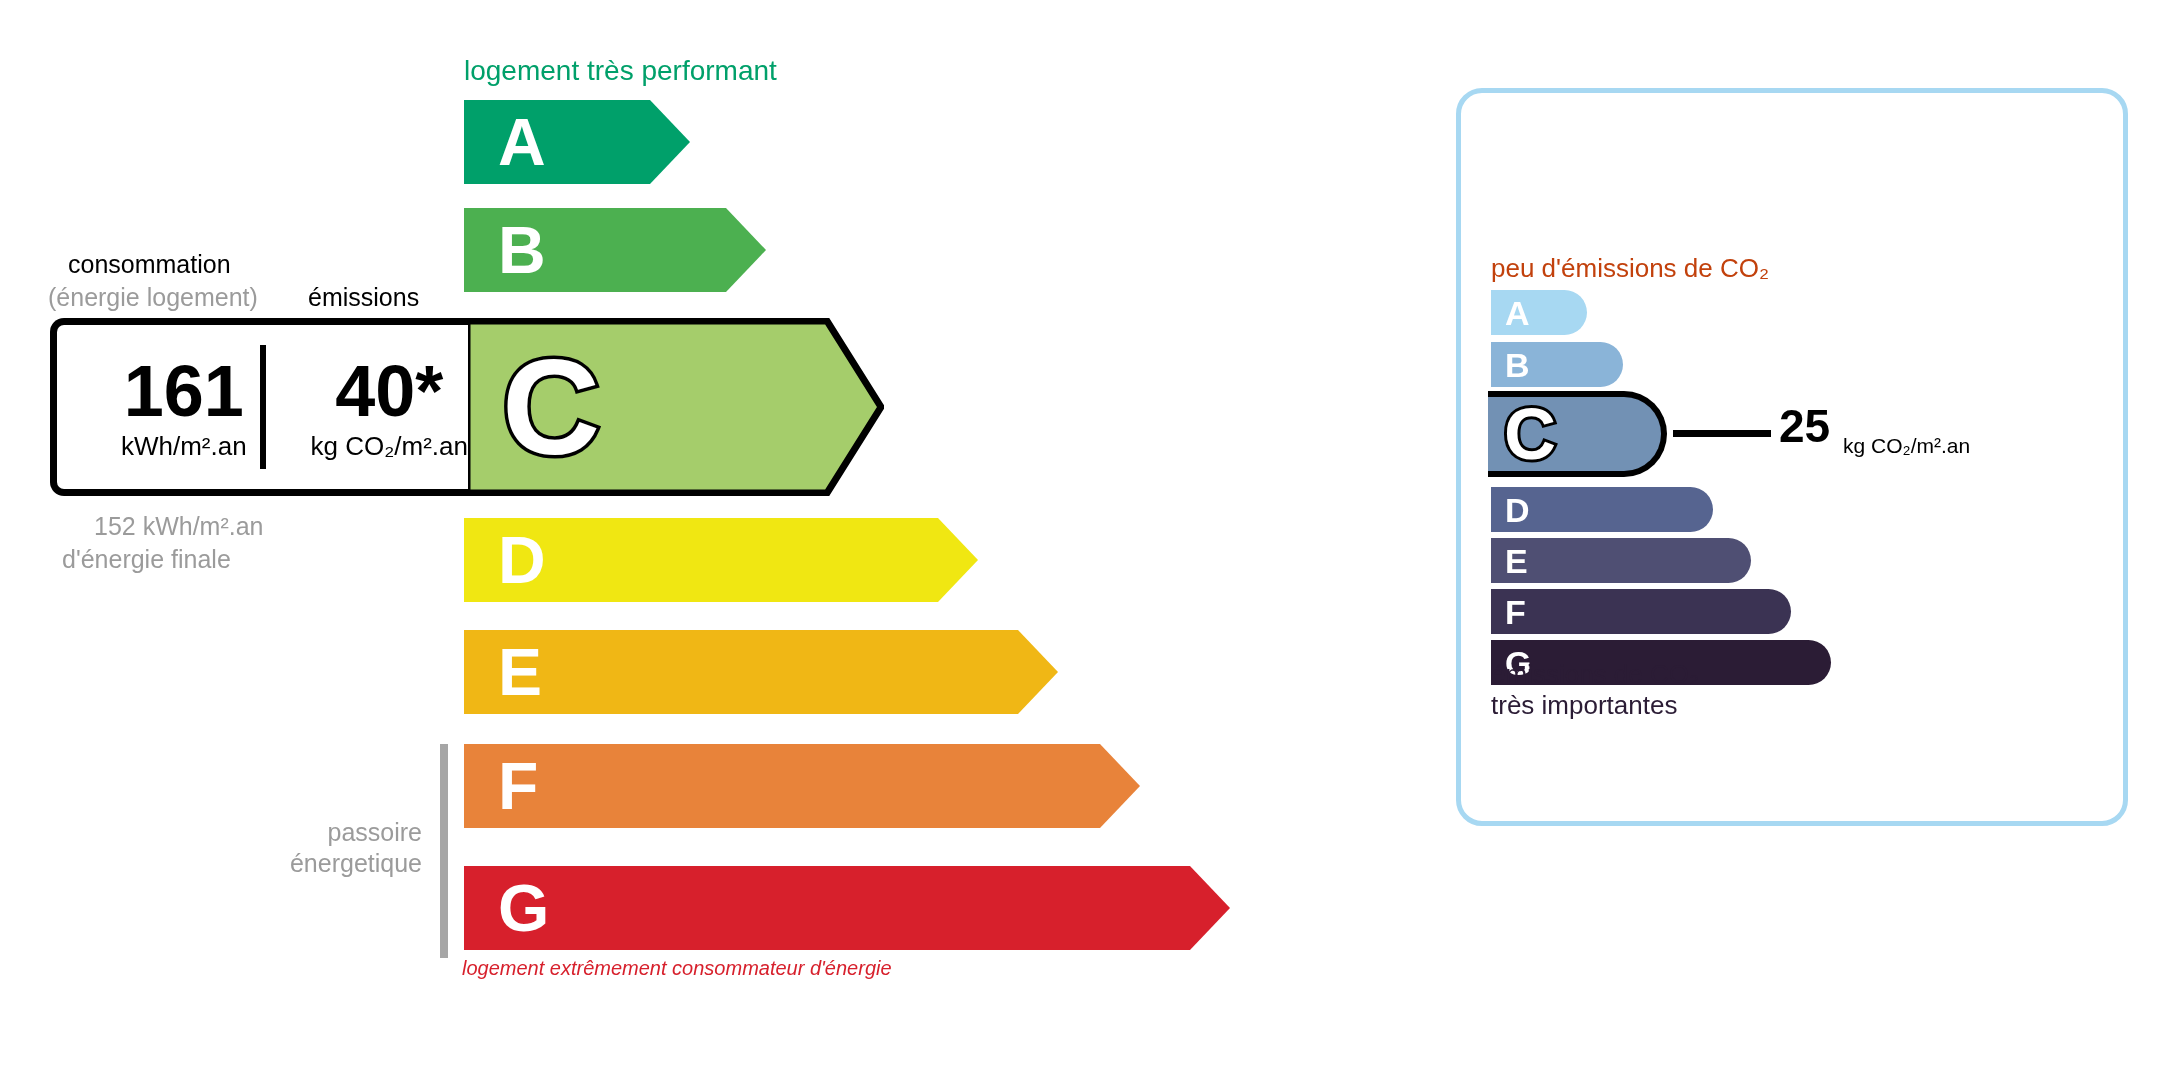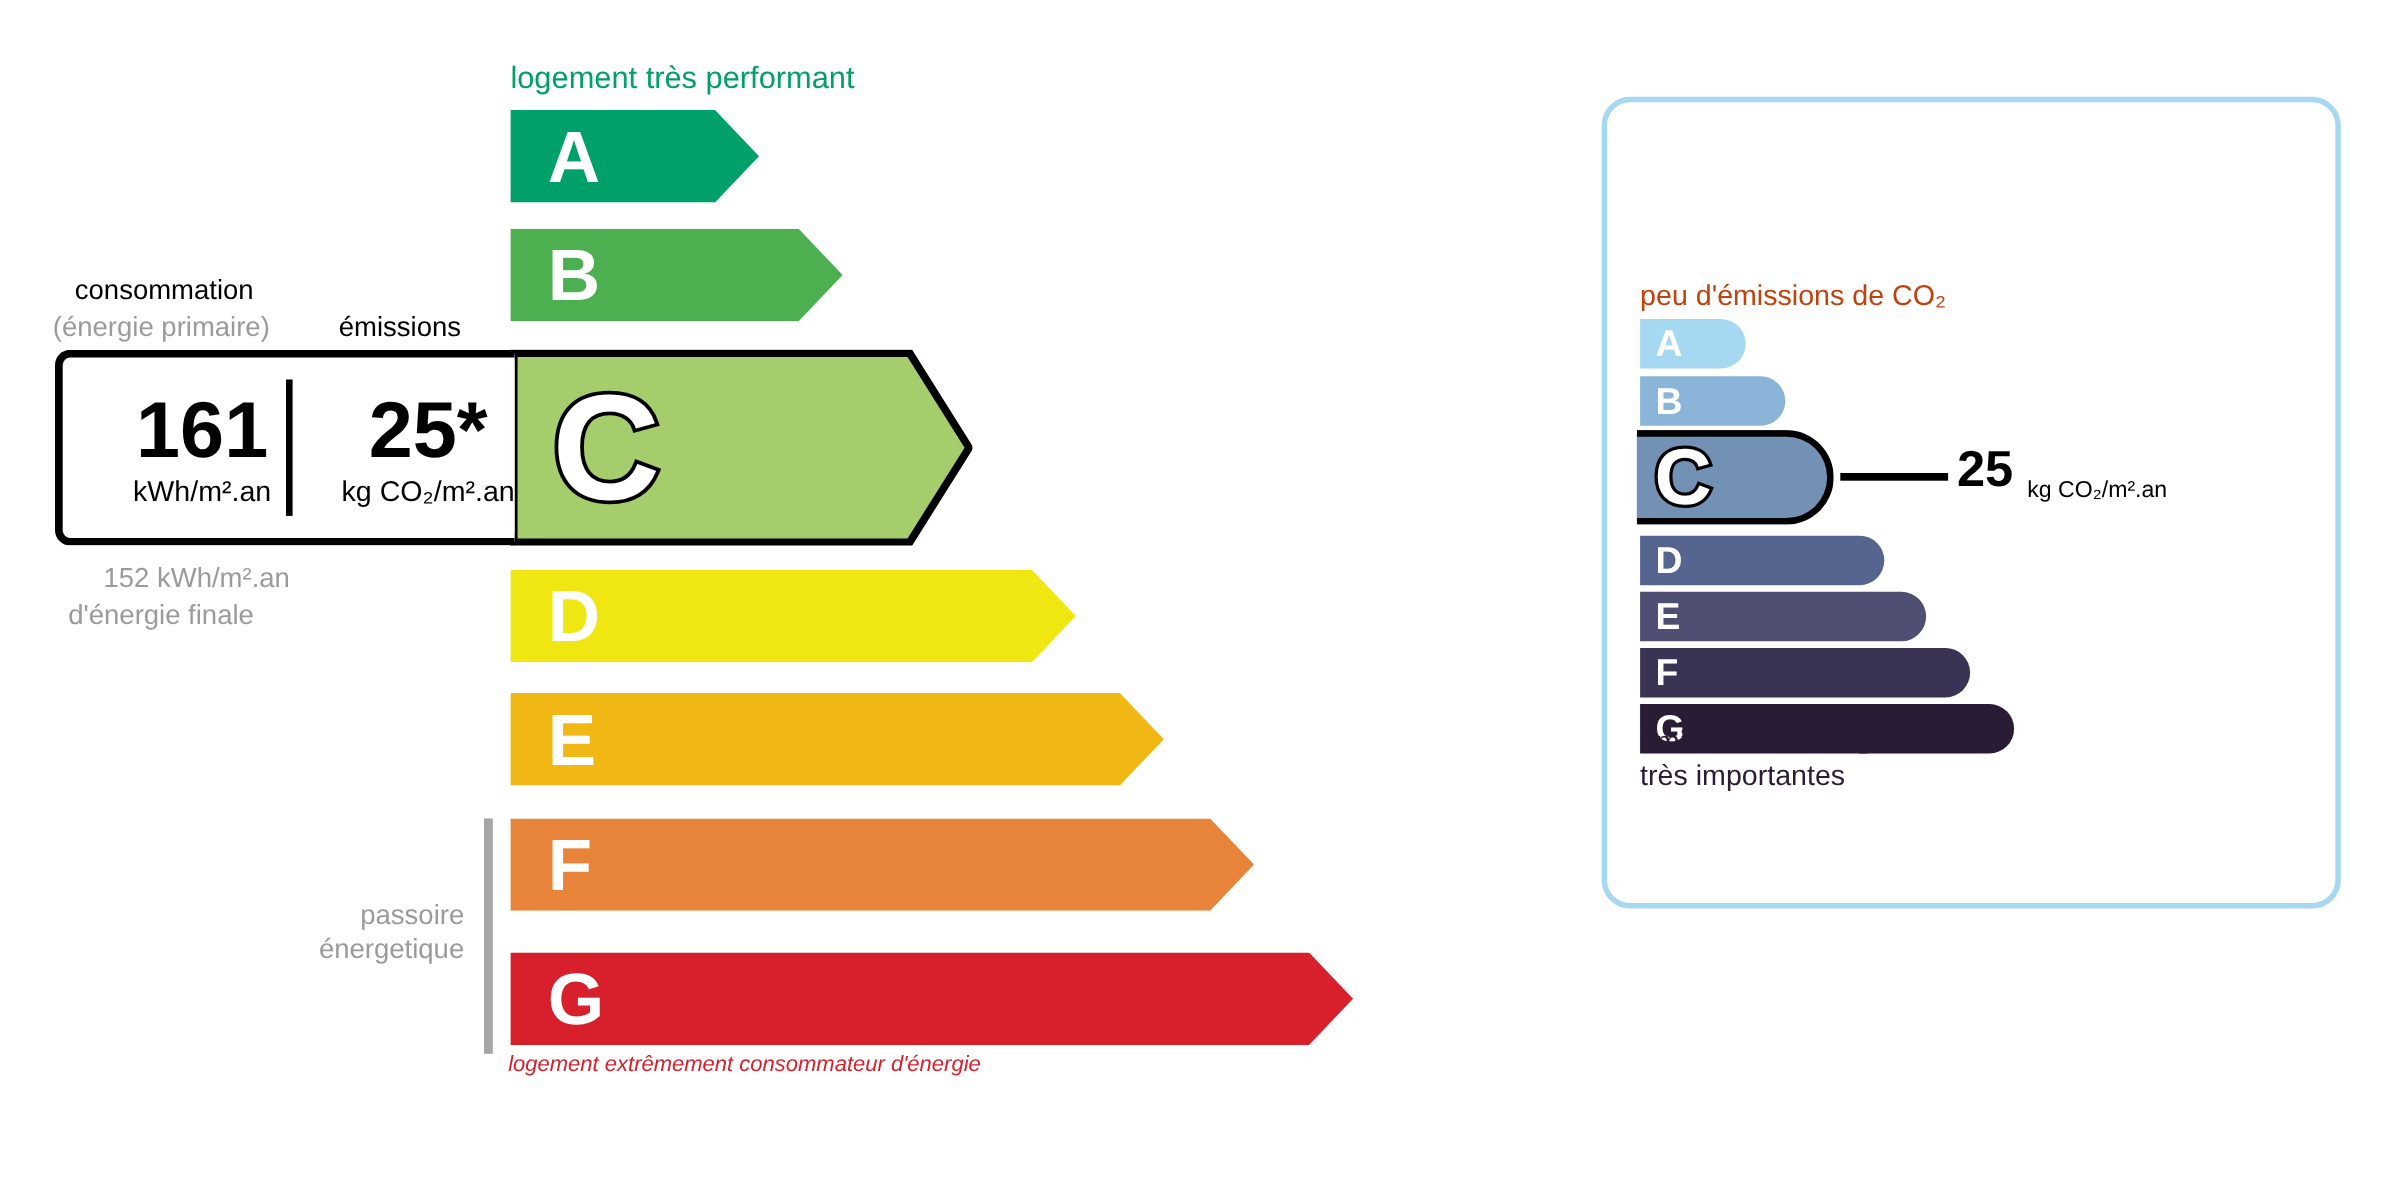--- a/index.html
+++ b/index.html
@@ -270,31 +270,31 @@
   </div>
 
   <div class="band" id="band-G" style="top:866px; width:766px;">
     <svg class="arrow" viewBox="0 0 766 84" preserveAspectRatio="none">
       <polygon points="0,0 726,0 766,42 726,84 0,84" fill="#d7202c"></polygon>
     </svg>
     <span class="letter">G</span>
   </div>
 
   <div class="hdr" id="hdr-conso">consommation</div>
-  <div class="hdr muted" id="hdr-conso-sub">(énergie primaire)</div>
+  <div class="hdr muted" id="hdr-conso-sub">(énergie logement)</div>
   <div class="hdr" id="hdr-emissions">émissions</div>
 
   <div id="value-box">
     <div class="vcell">
       <span class="num">161</span>
       <span class="unit">kWh/m².an</span>
     </div>
     <div id="vdivider"></div>
     <div class="vcell">
-      <span class="num">25*</span>
+      <span class="num">40*</span>
       <span class="unit">kg CO₂/m².an</span>
     </div>
   </div>
 
   <div class="sub-note" id="note-line1">152 kWh/m².an</div>
   <div class="sub-note" id="note-line2">d'énergie finale</div>
 
   <div id="passoire-bar"></div>
   <div id="passoire-label">
     <div>passoire</div>

